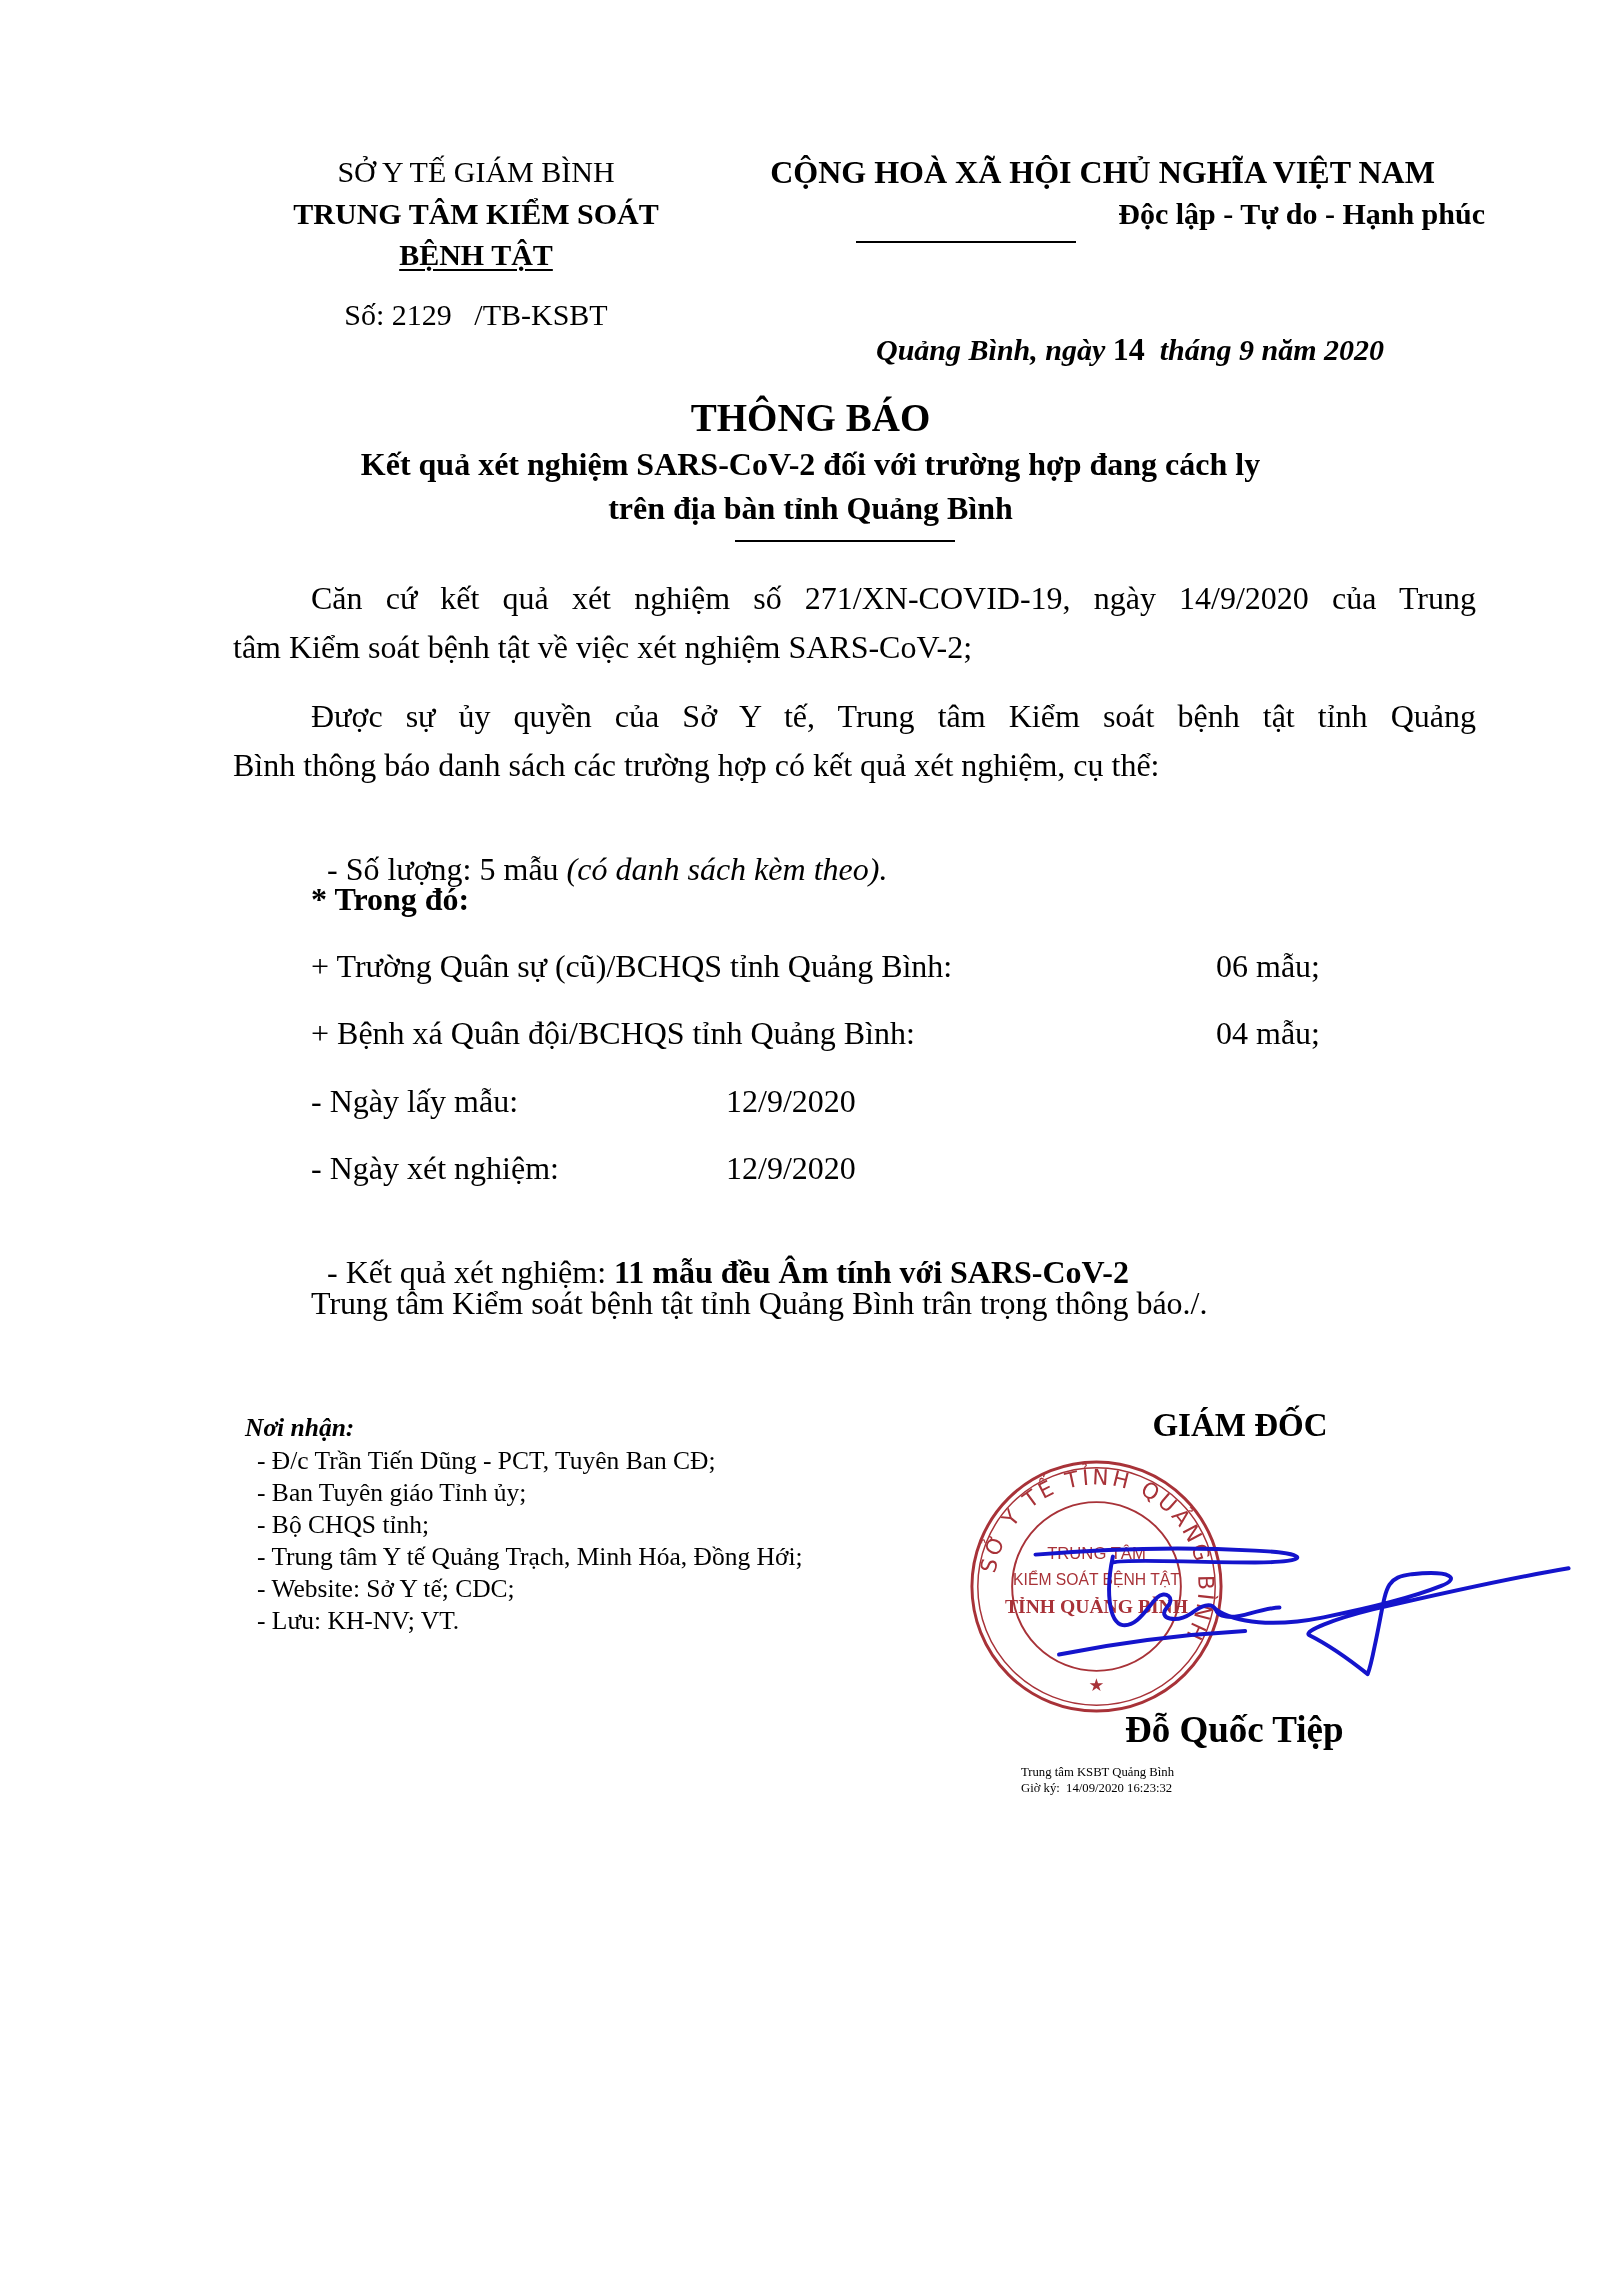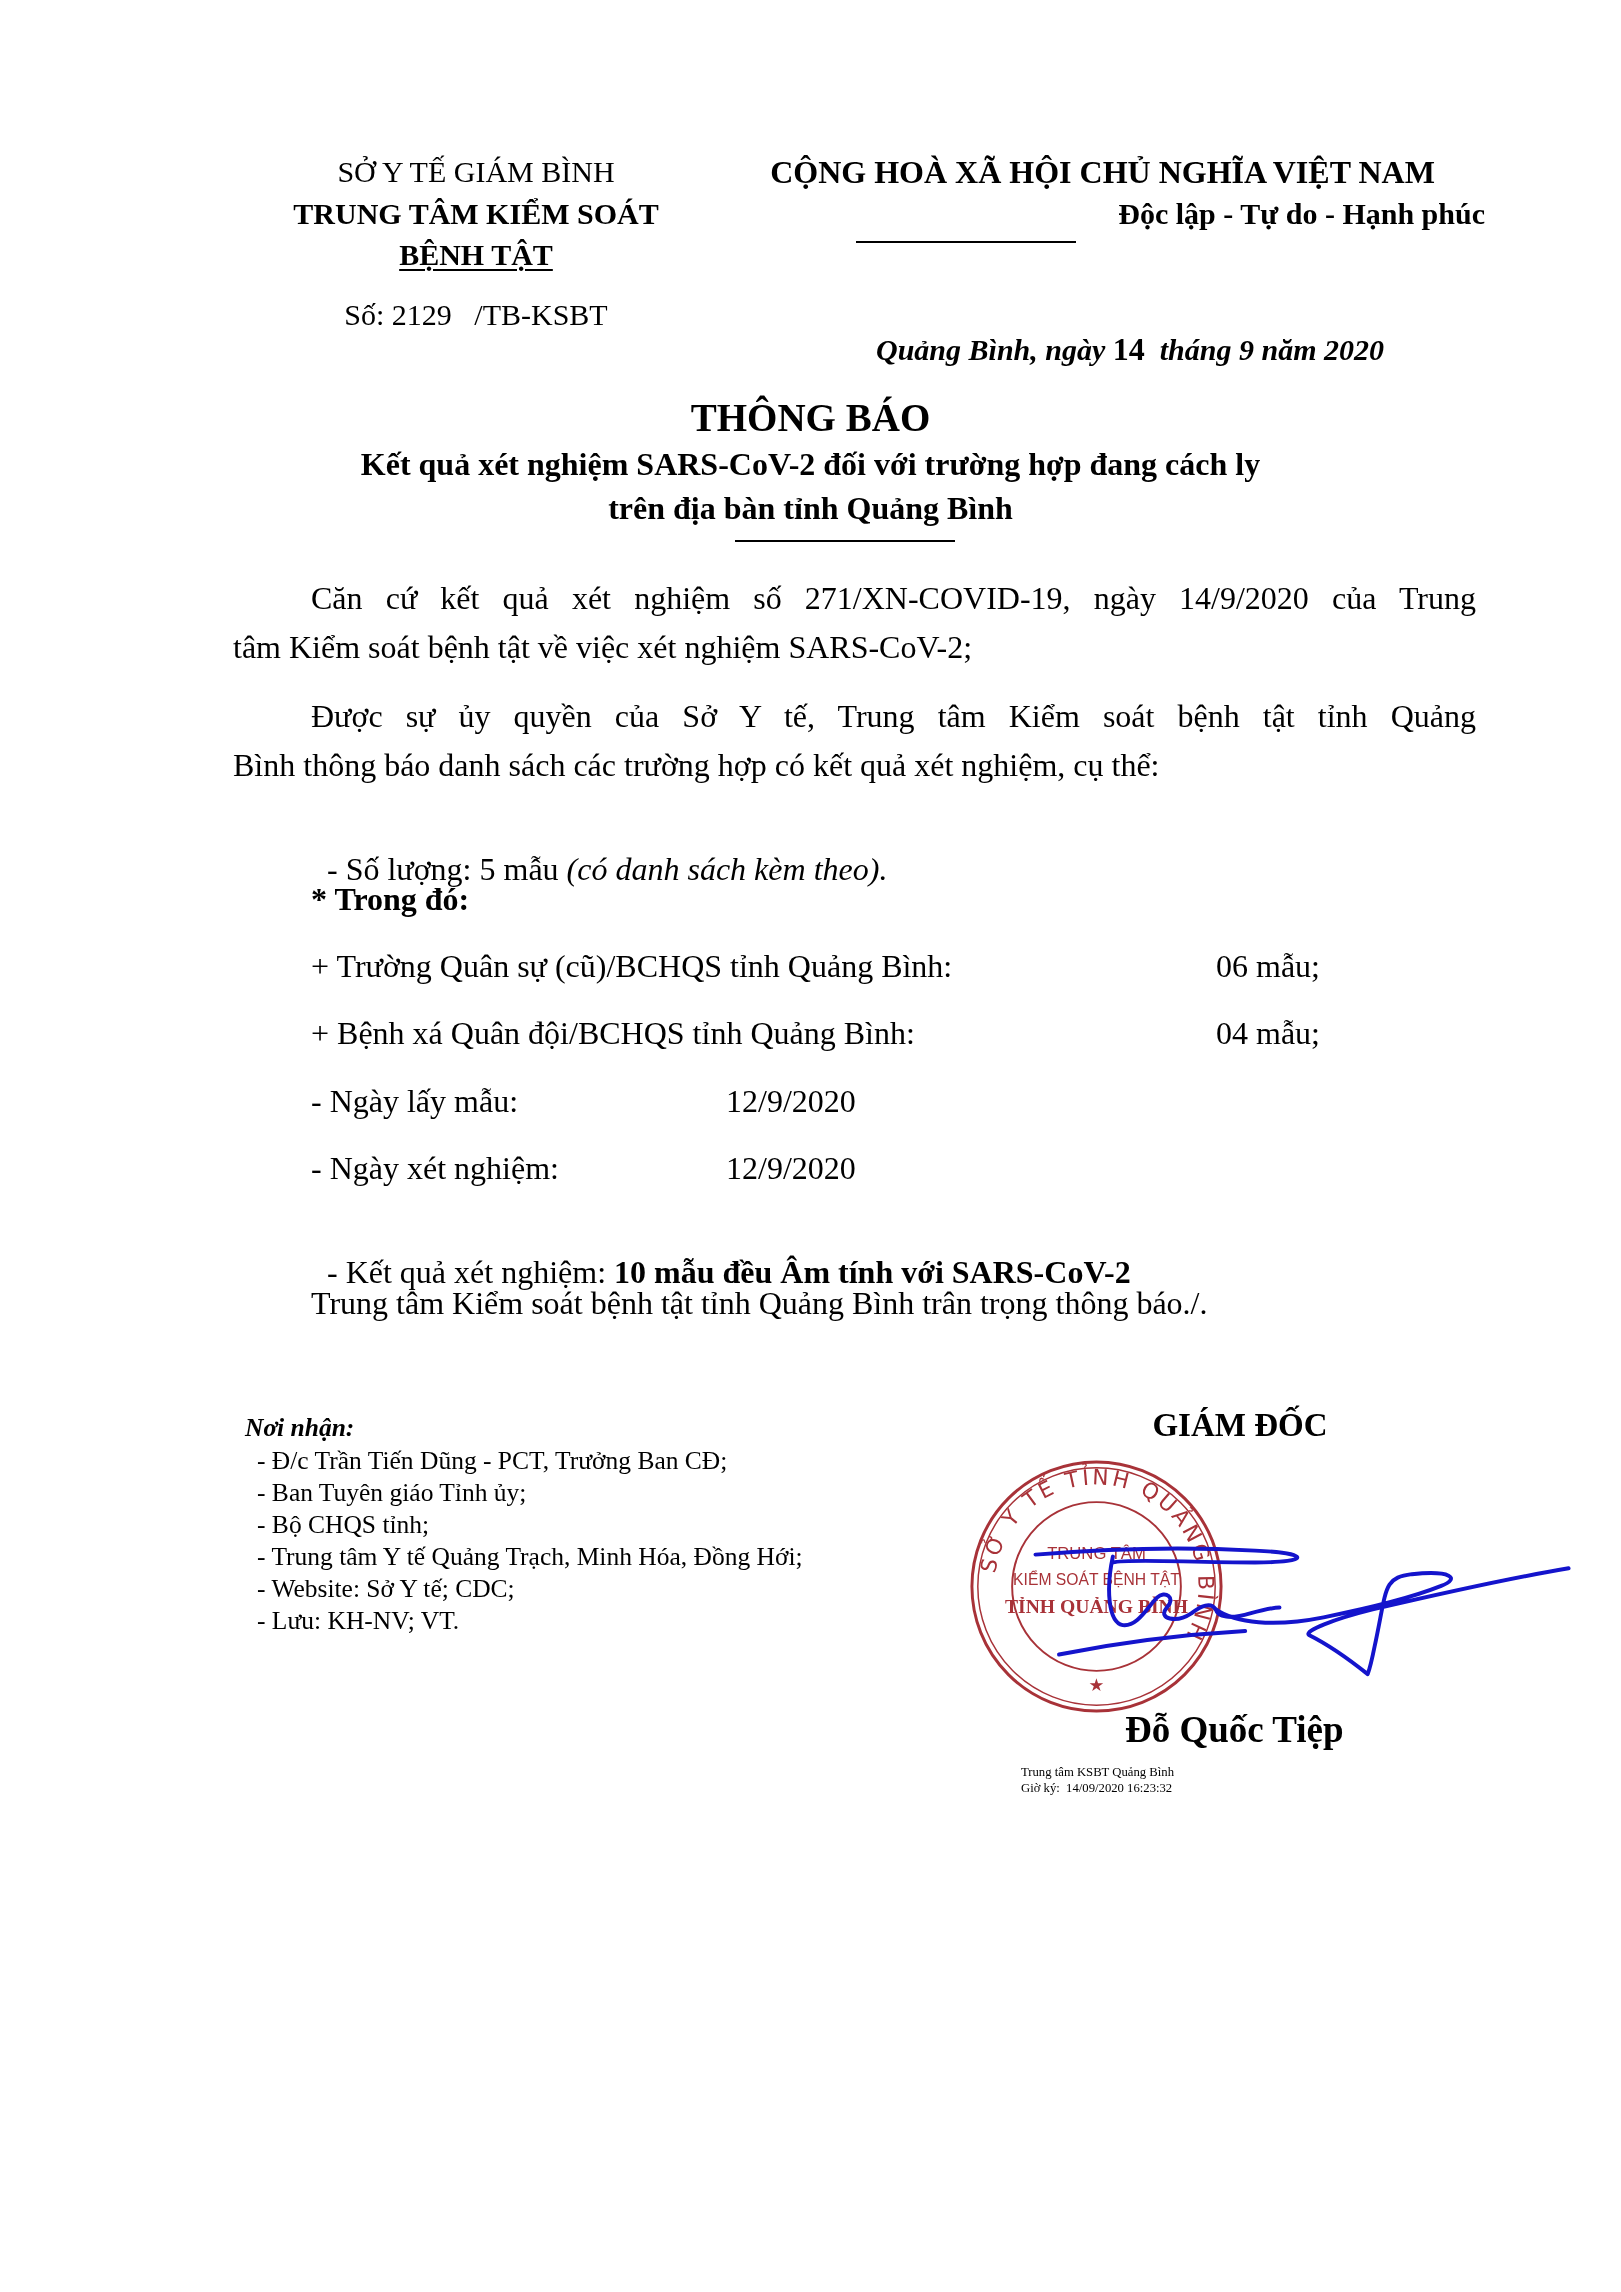--- a/index.html
+++ b/index.html
@@ -65,28 +65,28 @@
 <div class="abs body-text" style="left:311px; top:1015px;">+ Bệnh xá Quân đội/BCHQS tỉnh Quảng Bình:</div>
 <div class="abs body-text" style="left:1216px; top:1015px;">04 mẫu;</div>
 
 <div class="abs body-text" style="left:311px; top:1083px;">- Ngày lấy mẫu:</div>
 <div class="abs body-text" style="left:726px; top:1083px;">12/9/2020</div>
 
 <div class="abs body-text" style="left:311px; top:1150px;">- Ngày xét nghiệm:</div>
 <div class="abs body-text" style="left:726px; top:1150px;">12/9/2020</div>
 
 <div class="abs body-text" style="left:311px; top:1217px; white-space:pre;">
-  <span>- Kết quả xét nghiệm: </span><span class="b">10 mẫu đều Âm tính với SARS-CoV-2</span>
+  <span>- Kết quả xét nghiệm: </span><span class="b">11 mẫu đều Âm tính với SARS-CoV-2</span>
 </div>
 
 <div class="abs body-text" style="left:311px; top:1285px;">Trung tâm Kiểm soát bệnh tật tỉnh Quảng Bình trân trọng thông báo./.</div>
 
 <div class="abs recip b i" style="left:245px; top:1412px;">Nơi nhận:</div>
 <div class="abs" style="left:257px; top:1445px;">
-  <div class="recip" style="height:32px;">- Đ/c Trần Tiến Dũng - PCT, Trưởng Ban CĐ;</div>
+  <div class="recip" style="height:32px;">- Đ/c Trần Tiến Dũng - PCT, Tuyên Ban CĐ;</div>
   <div class="recip" style="height:32px;">- Ban Tuyên giáo Tỉnh ủy;</div>
   <div class="recip" style="height:32px;">- Bộ CHQS tỉnh;</div>
   <div class="recip" style="height:32px;">- Trung tâm Y tế Quảng Trạch, Minh Hóa, Đồng Hới;</div>
   <div class="recip" style="height:32px;">- Website: Sở Y tế; CDC;</div>
   <div class="recip" style="height:32px;">- Lưu: KH-NV; VT.</div>
 </div>
 
 <div class="abs b center" style="left:1093px; width:294px; top:1407px; font-size:33px; line-height:37px;">GIÁM ĐỐC</div>
 
 <svg style="left:968px; top:1458px;" width="257" height="257" viewBox="0 0 262 262">

